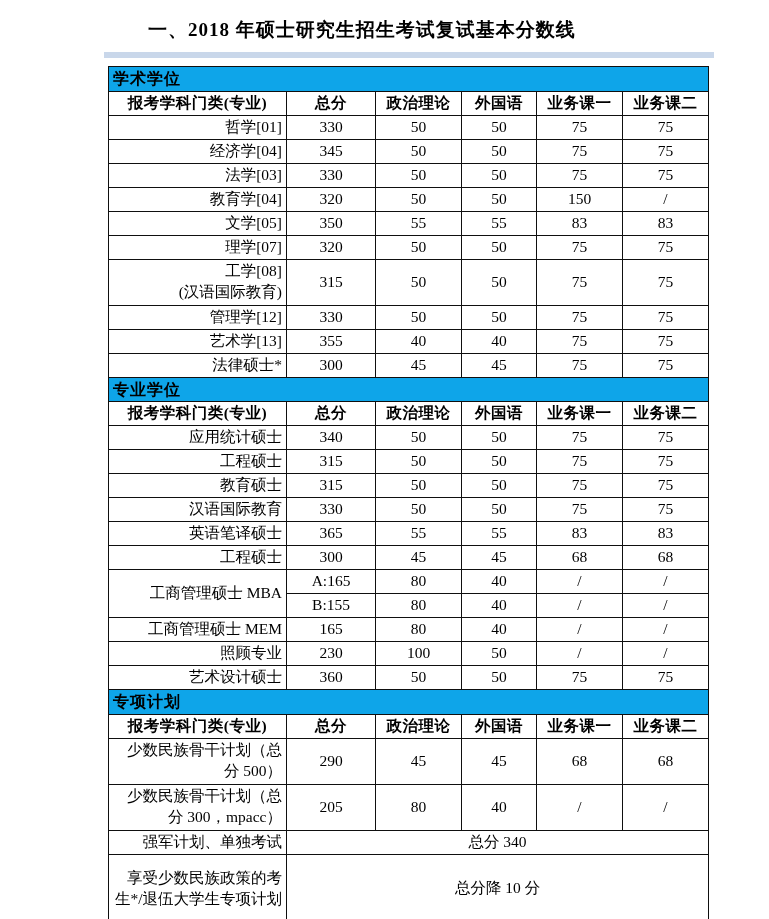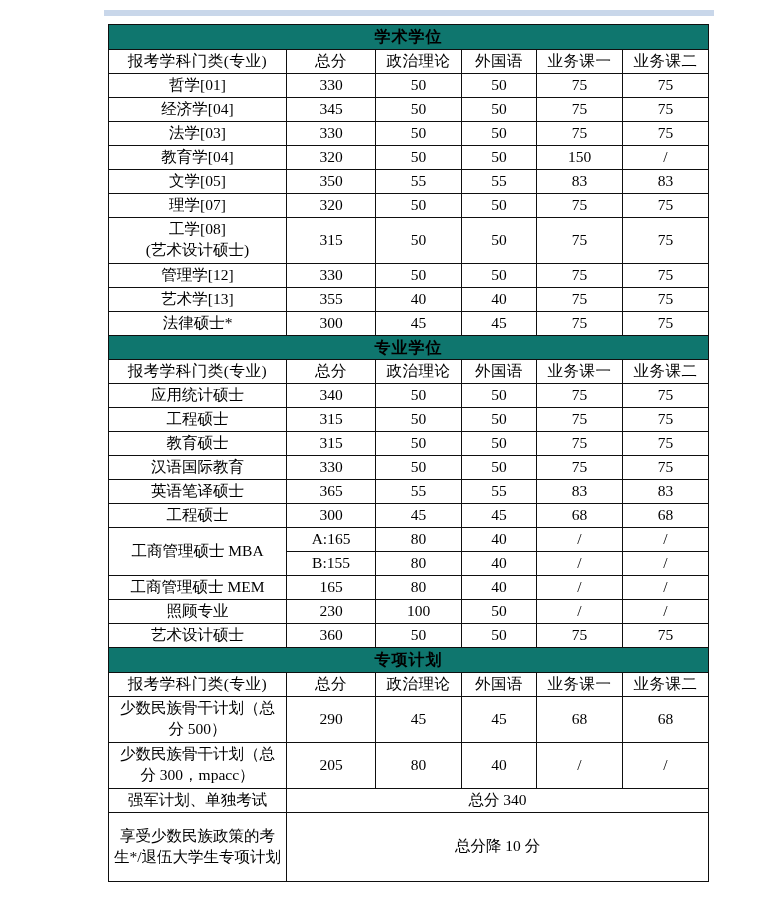--- a/index.html
+++ b/index.html
@@ -23,34 +23,35 @@
     width:600px;border-collapse:collapse;table-layout:fixed;
     font-size:15.5px;
   }
   table.score-table td{
     border:1px solid #0f0f0f;
     padding:1px 4px;height:21px;line-height:1.35;
     vertical-align:middle;
     overflow:hidden;
   }
   td.sec{
-    background:#0f766e;text-align:center;font-weight:700;
+    background:#0ea5e9;font-weight:700;
     height:19px;font-size:16px;letter-spacing:1px;
   }
-  tr.head td{font-weight:400;text-align:center;letter-spacing:0.5px;}
-  td.lbl{text-align:center;word-break:break-all;}
+  tr.head td{font-weight:700;text-align:center;letter-spacing:0.5px;}
+  td.lbl{text-align:right;word-break:break-all;}
   td.c{text-align:center;}
   tr.h2 td{height:43px;}
   tr.h3 td{height:66px;}
 </style>
 </head>
 <body>
 
 <div class="page">
 
+  <div class="doc-title">一、2018 年硕士研究生招生考试复试基本分数线</div>
 
   <div class="accent-strip"></div>
 
   <table class="score-table">
     <colgroup>
       <col style="width:178px">
         <col style="width:89px">
         <col style="width:86px">
       <col style="width:75px">
         <col style="width:86px">
@@ -114,21 +115,21 @@
         <td class="lbl">理学[07]</td>
         <td class="c">320</td>
         <td class="c">50</td>
         <td class="c">50</td>
         <td class="c">75</td>
         <td class="c">75</td>
       </tr>
       <tr class="h2">
         <td class="lbl">
           <div>工学[08]</div>
-          <div>(艺术设计硕士)</div>
+          <div>(汉语国际教育)</div>
         </td>
         <td class="c">315</td>
         <td class="c">50</td>
         <td class="c">50</td>
         <td class="c">75</td>
         <td class="c">75</td>
       </tr>
       <tr>
         <td class="lbl">管理学[12]</td>
         <td class="c">330</td>

